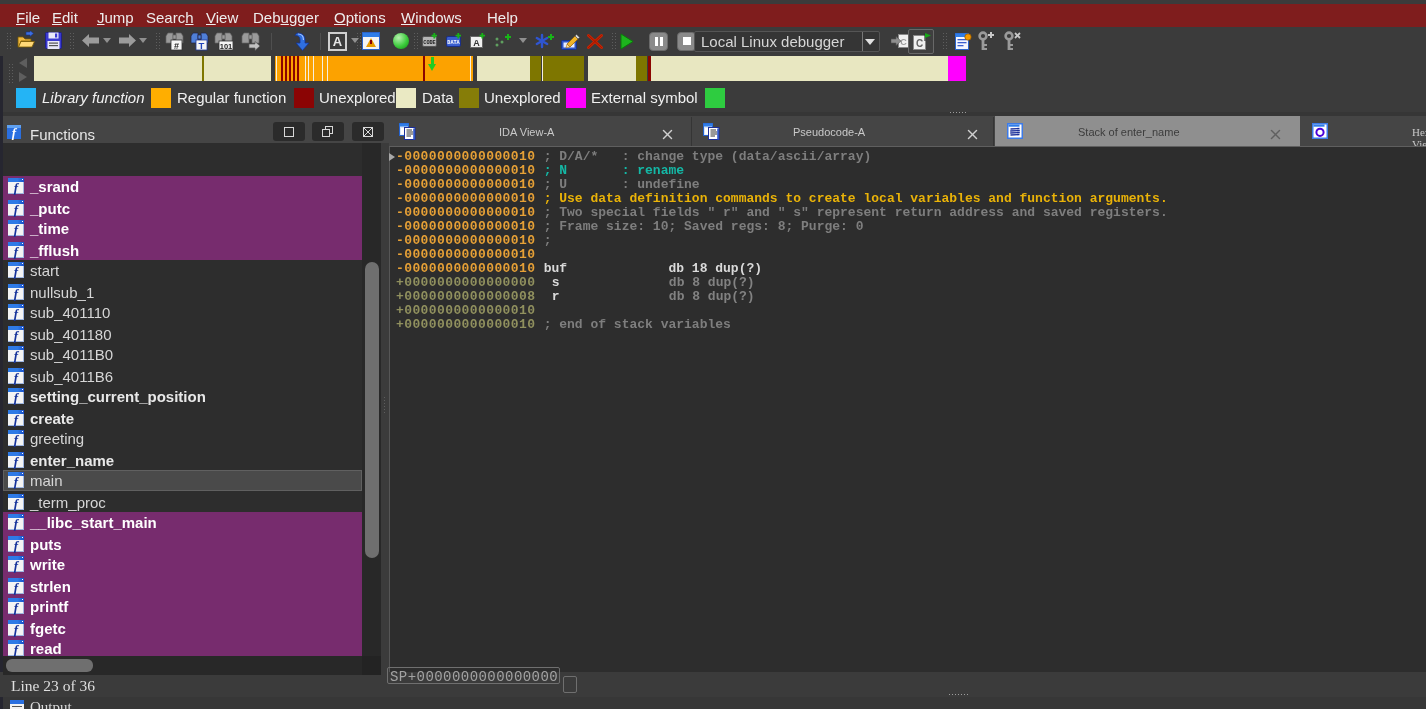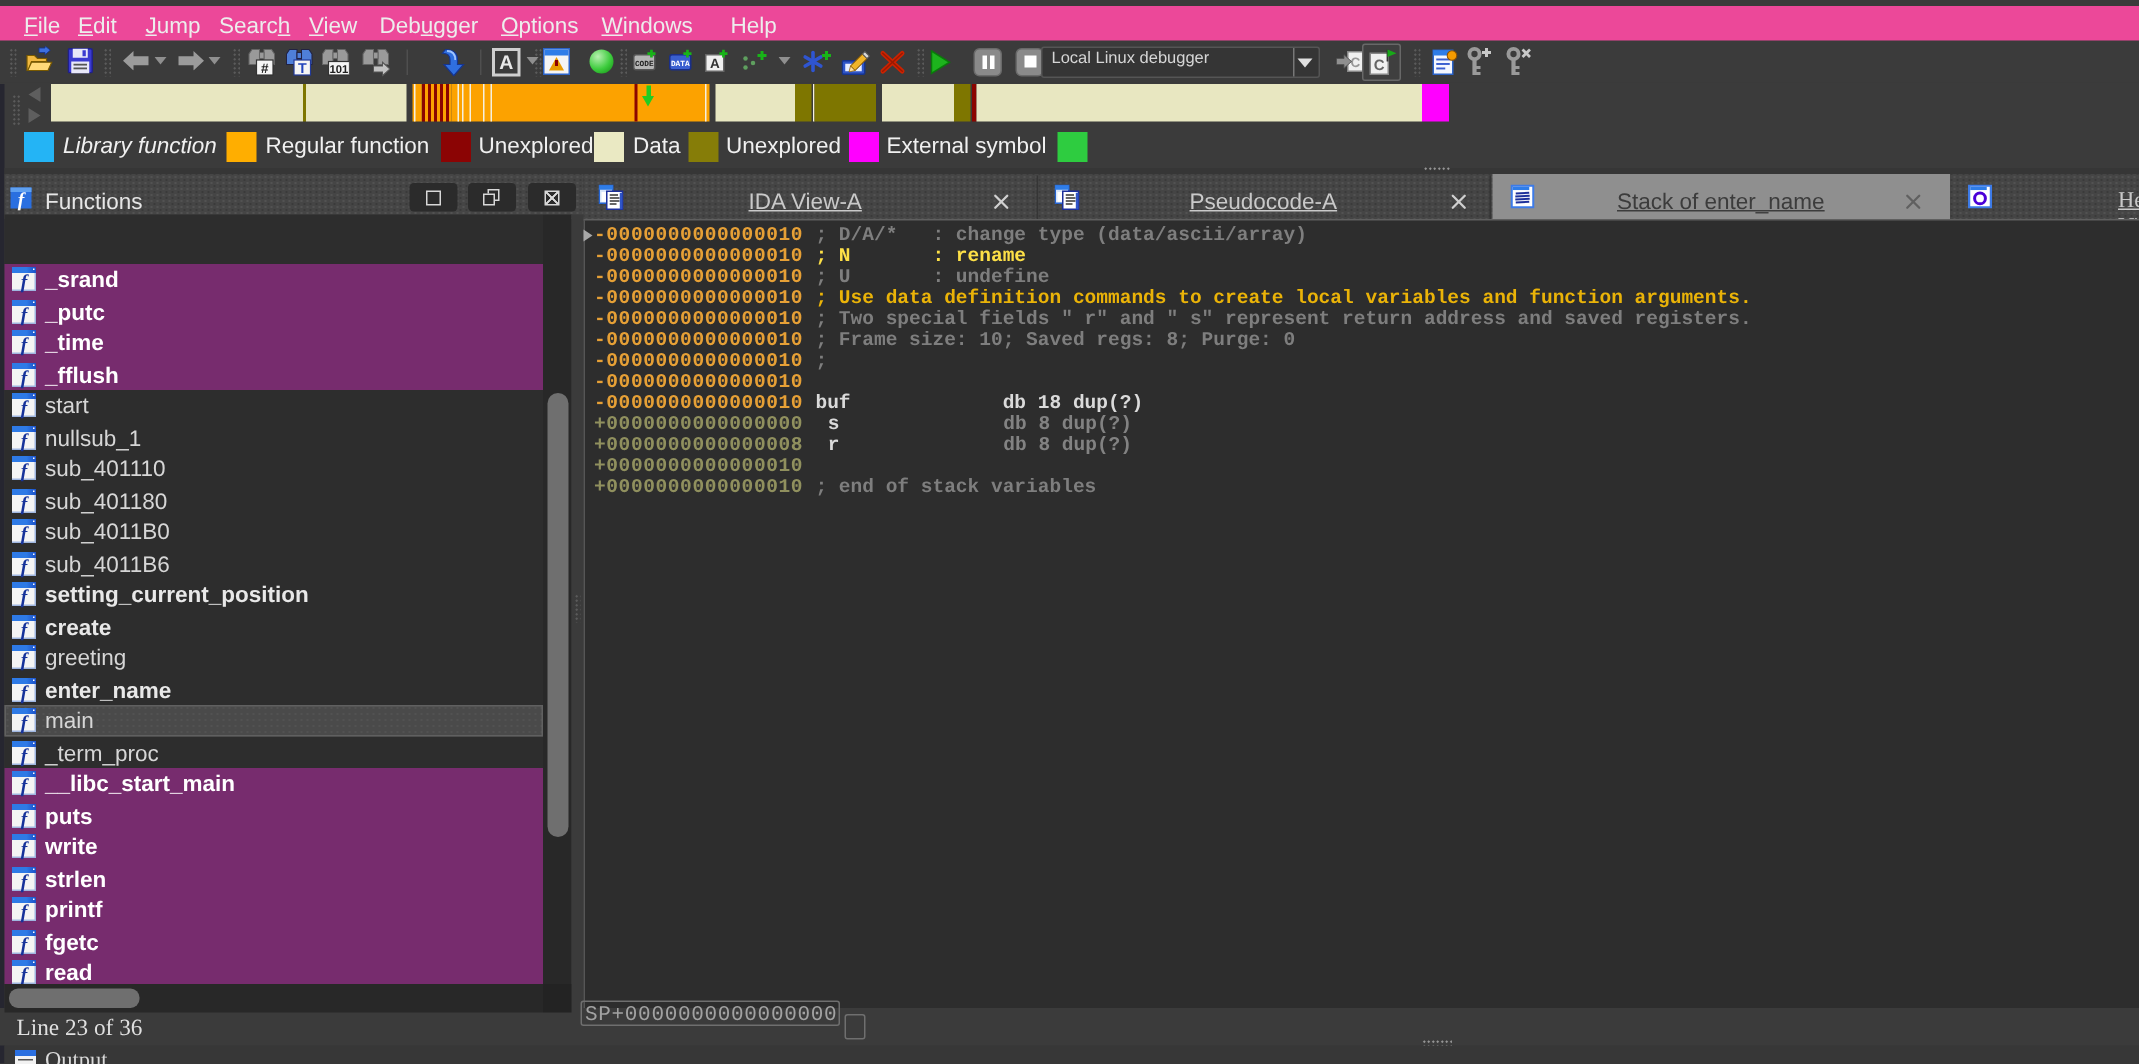--- a/index.html
+++ b/index.html
@@ -15,34 +15,34 @@
   .legsq{position:absolute;top:88px;width:20px;height:20px;}
   .fnrow{position:absolute;left:3px;width:359px;height:21px;color:#d6d6d6;font-size:15px;}
   .fnrow .lbl{position:absolute;left:27px;top:2px;}
   .fnrow.lib{color:#ffffff;font-weight:bold;}
   .fnrow.bld{color:#e8e8e8;font-weight:bold;}
   .ficon{position:absolute;left:5px;top:2px;width:16px;height:16px;background:#f4f4f4;box-shadow:inset -1px -1px 0 #9fb6e0;}
   .ficon .tb{position:absolute;left:0;top:0;width:16px;height:4px;background:linear-gradient(90deg,#2e7ae6 60%,#1a50c8);}
   .ficon .tb b{position:absolute;right:1px;top:1px;width:1px;height:1px;background:#fff;}
   .ficon .fl{position:absolute;left:0px;top:3px;width:16px;height:13px;color:#16329a;
      font-family:"Liberation Serif",serif;font-style:italic;font-weight:bold;font-size:13px;line-height:13px;text-align:center;}
-  .tabtxt{position:absolute;top:126px;font-size:15px;color:#c9c9c9;text-decoration:underline;}
+  .tabtxt{position:absolute;top:126px;font-size:11px;color:#c9c9c9;}
   .handle{position:absolute;width:5px;
     background-image:radial-gradient(#5e5e5e 30%,transparent 35%);
     background-size:3px 3px;}
   .hhandle{position:absolute;height:3px;
     background-image:radial-gradient(#9d9d9d 35%,transparent 40%);
     background-size:3px 3px;}
   .mono{font-family:"Liberation Mono",monospace;}
 </style>
 </head>
 <body>
 <div id="root">
 
-  <div class="abs menu" style="left:0;top:4px;width:1426px;height:27px;background:#ec4899;">
+  <div class="abs menu" style="left:0;top:4px;width:1426px;height:27px;background:#7f1d1d;">
     <span class="mi" style="left:16px;"><u>F</u>ile</span>
     <span class="mi" style="left:52px;"><u>E</u>dit</span>
     <span class="mi" style="left:97px;"><u>J</u>ump</span>
     <span class="mi" style="left:146px;">Searc<u>h</u></span>
     <span class="mi" style="left:206px;"><u>V</u>iew</span>
     <span class="mi" style="left:253px;">Deb<u>u</u>gger</span>
     <span class="mi" style="left:334px;"><u>O</u>ptions</span>
     <span class="mi" style="left:401px;"><u>W</u>indows</span>
     <span class="mi" style="left:487px;">Help</span>
   </div>
@@ -178,21 +178,21 @@
         <path d="M1 1 L13 8.5 L1 16 Z" fill="#1db41d" stroke="#0a7a0a" stroke-width="1"></path>
       </svg>
     <div class="abs" style="left:649px;top:5px;width:19px;height:19px;border-radius:4px;background:#8a8a8a;border:1px solid #6a6a6a;box-sizing:border-box;">
         <div style="position:absolute;left:5px;top:4px;width:3px;height:9px;background:#fff;"></div>
         <div style="position:absolute;left:10px;top:4px;width:3px;height:9px;background:#fff;"></div>
       </div>
     <div class="abs" style="left:677px;top:5px;width:19px;height:19px;border-radius:4px;background:#8a8a8a;border:1px solid #6a6a6a;box-sizing:border-box;">
         <div style="position:absolute;left:5px;top:4px;width:8px;height:8px;background:#fff;"></div>
       </div>
     <div class="abs" style="left:694px;top:4px;width:186px;height:21px;background:#353535;border:1px solid #555;border-radius:2px;box-sizing:border-box;">
-        <span style="position:absolute;left:6px;top:1px;font-size:11px;color:#d6d6d6;">Local Linux debugger</span>
+        <span style="position:absolute;left:6px;top:1px;font-size:15px;color:#d6d6d6;">Local Linux debugger</span>
         <div style="position:absolute;right:16px;top:0;width:1px;height:19px;background:#777;"></div>
         <div style="position:absolute;right:4px;top:7px;width:0;height:0;border-left:5px solid transparent;border-right:5px solid transparent;border-top:6px solid #e0e0e0;"></div>
       </div>
     <svg class="abs" style="left:891px;top:5px;" width="18" height="19" viewBox="0 0 18 19">
         <rect x="7.5" y="2.5" width="10" height="13" fill="#f0f0f0" stroke="#888"></rect>
         <text x="12.5" y="12.5" font-size="9" font-weight="bold" fill="#999" text-anchor="middle" font-family="Liberation Sans">C</text>
         <path d="M0 7 L5 7 L5 4.5 L10 9 L5 13.5 L5 11 L0 11 Z" fill="#8f8f8f" stroke="#555" stroke-width="0.6"></path>
       </svg>
     <div class="abs" style="left:908px;top:2px;width:26px;height:25px;border:1px solid #686868;border-radius:2px;background:#3f3f3f;box-sizing:border-box;"></div>
     <svg class="abs" style="left:912px;top:5px;" width="19" height="19" viewBox="0 0 19 19">
@@ -591,21 +591,21 @@
       <rect x="0.75" y="0.75" width="14.5" height="14.5" fill="#ffffff" stroke="#3d7be8" stroke-width="1.5"></rect>
       <rect x="1.5" y="1.5" width="11" height="2.2" fill="#2f7de8"></rect>
       <circle cx="8" cy="9.3" r="3.6" fill="none" stroke="#4a00d8" stroke-width="2"></circle>
     </svg>
   </div>
   <span class="tabtxt" style="left:1412px;">Hex View-1</span>
 
   <div class="abs" style="left:389px;top:146px;width:1037px;height:526px;background:#2d2d2d;border-top:1px solid #5f5f5f;border-left:1px solid #565656;box-sizing:border-box;"></div>
   <div id="stack">
   <pre class="abs mono" style="left:396px;top:150px;margin:0;font-size:13px;line-height:14px;font-weight:bold;color:#7e7e7e;"><span style="color:#e6a036;letter-spacing:0.4px">-0000000000000010 </span><span style="color:#7e7e7e">; D/A/*   : change type (data/ascii/array)</span>
-<span style="color:#e6a036;letter-spacing:0.4px">-0000000000000010 </span><span style="color:#fde047">; N       : rename</span>
+<span style="color:#e6a036;letter-spacing:0.4px">-0000000000000010 </span><span style="color:#14b8a6">; N       : rename</span>
 <span style="color:#e6a036;letter-spacing:0.4px">-0000000000000010 </span><span style="color:#7e7e7e">; U       : undefine</span>
 <span style="color:#e6a036;letter-spacing:0.4px">-0000000000000010 </span><span style="color:#eab308">; Use data definition commands to create local variables and function arguments.</span>
 <span style="color:#e6a036;letter-spacing:0.4px">-0000000000000010 </span><span style="color:#7e7e7e">; Two special fields " r" and " s" represent return address and saved registers.</span>
 <span style="color:#e6a036;letter-spacing:0.4px">-0000000000000010 </span><span style="color:#7e7e7e">; Frame size: 10; Saved regs: 8; Purge: 0</span>
 <span style="color:#e6a036;letter-spacing:0.4px">-0000000000000010 </span><span style="color:#7e7e7e">;</span>
 <span style="color:#e6a036;letter-spacing:0.4px">-0000000000000010</span>
 <span style="color:#e6a036;letter-spacing:0.4px">-0000000000000010 </span><span style="color:#dadada">buf             db 18 dup(?)</span>
 <span style="color:#90905e;letter-spacing:0.4px">+0000000000000000  </span><span style="color:#dadada">s</span><span style="color:#828282">              db 8 dup(?)</span>
 <span style="color:#90905e;letter-spacing:0.4px">+0000000000000008  </span><span style="color:#dadada">r</span><span style="color:#828282">              db 8 dup(?)</span>
 <span style="color:#90905e;letter-spacing:0.4px">+0000000000000010</span>

